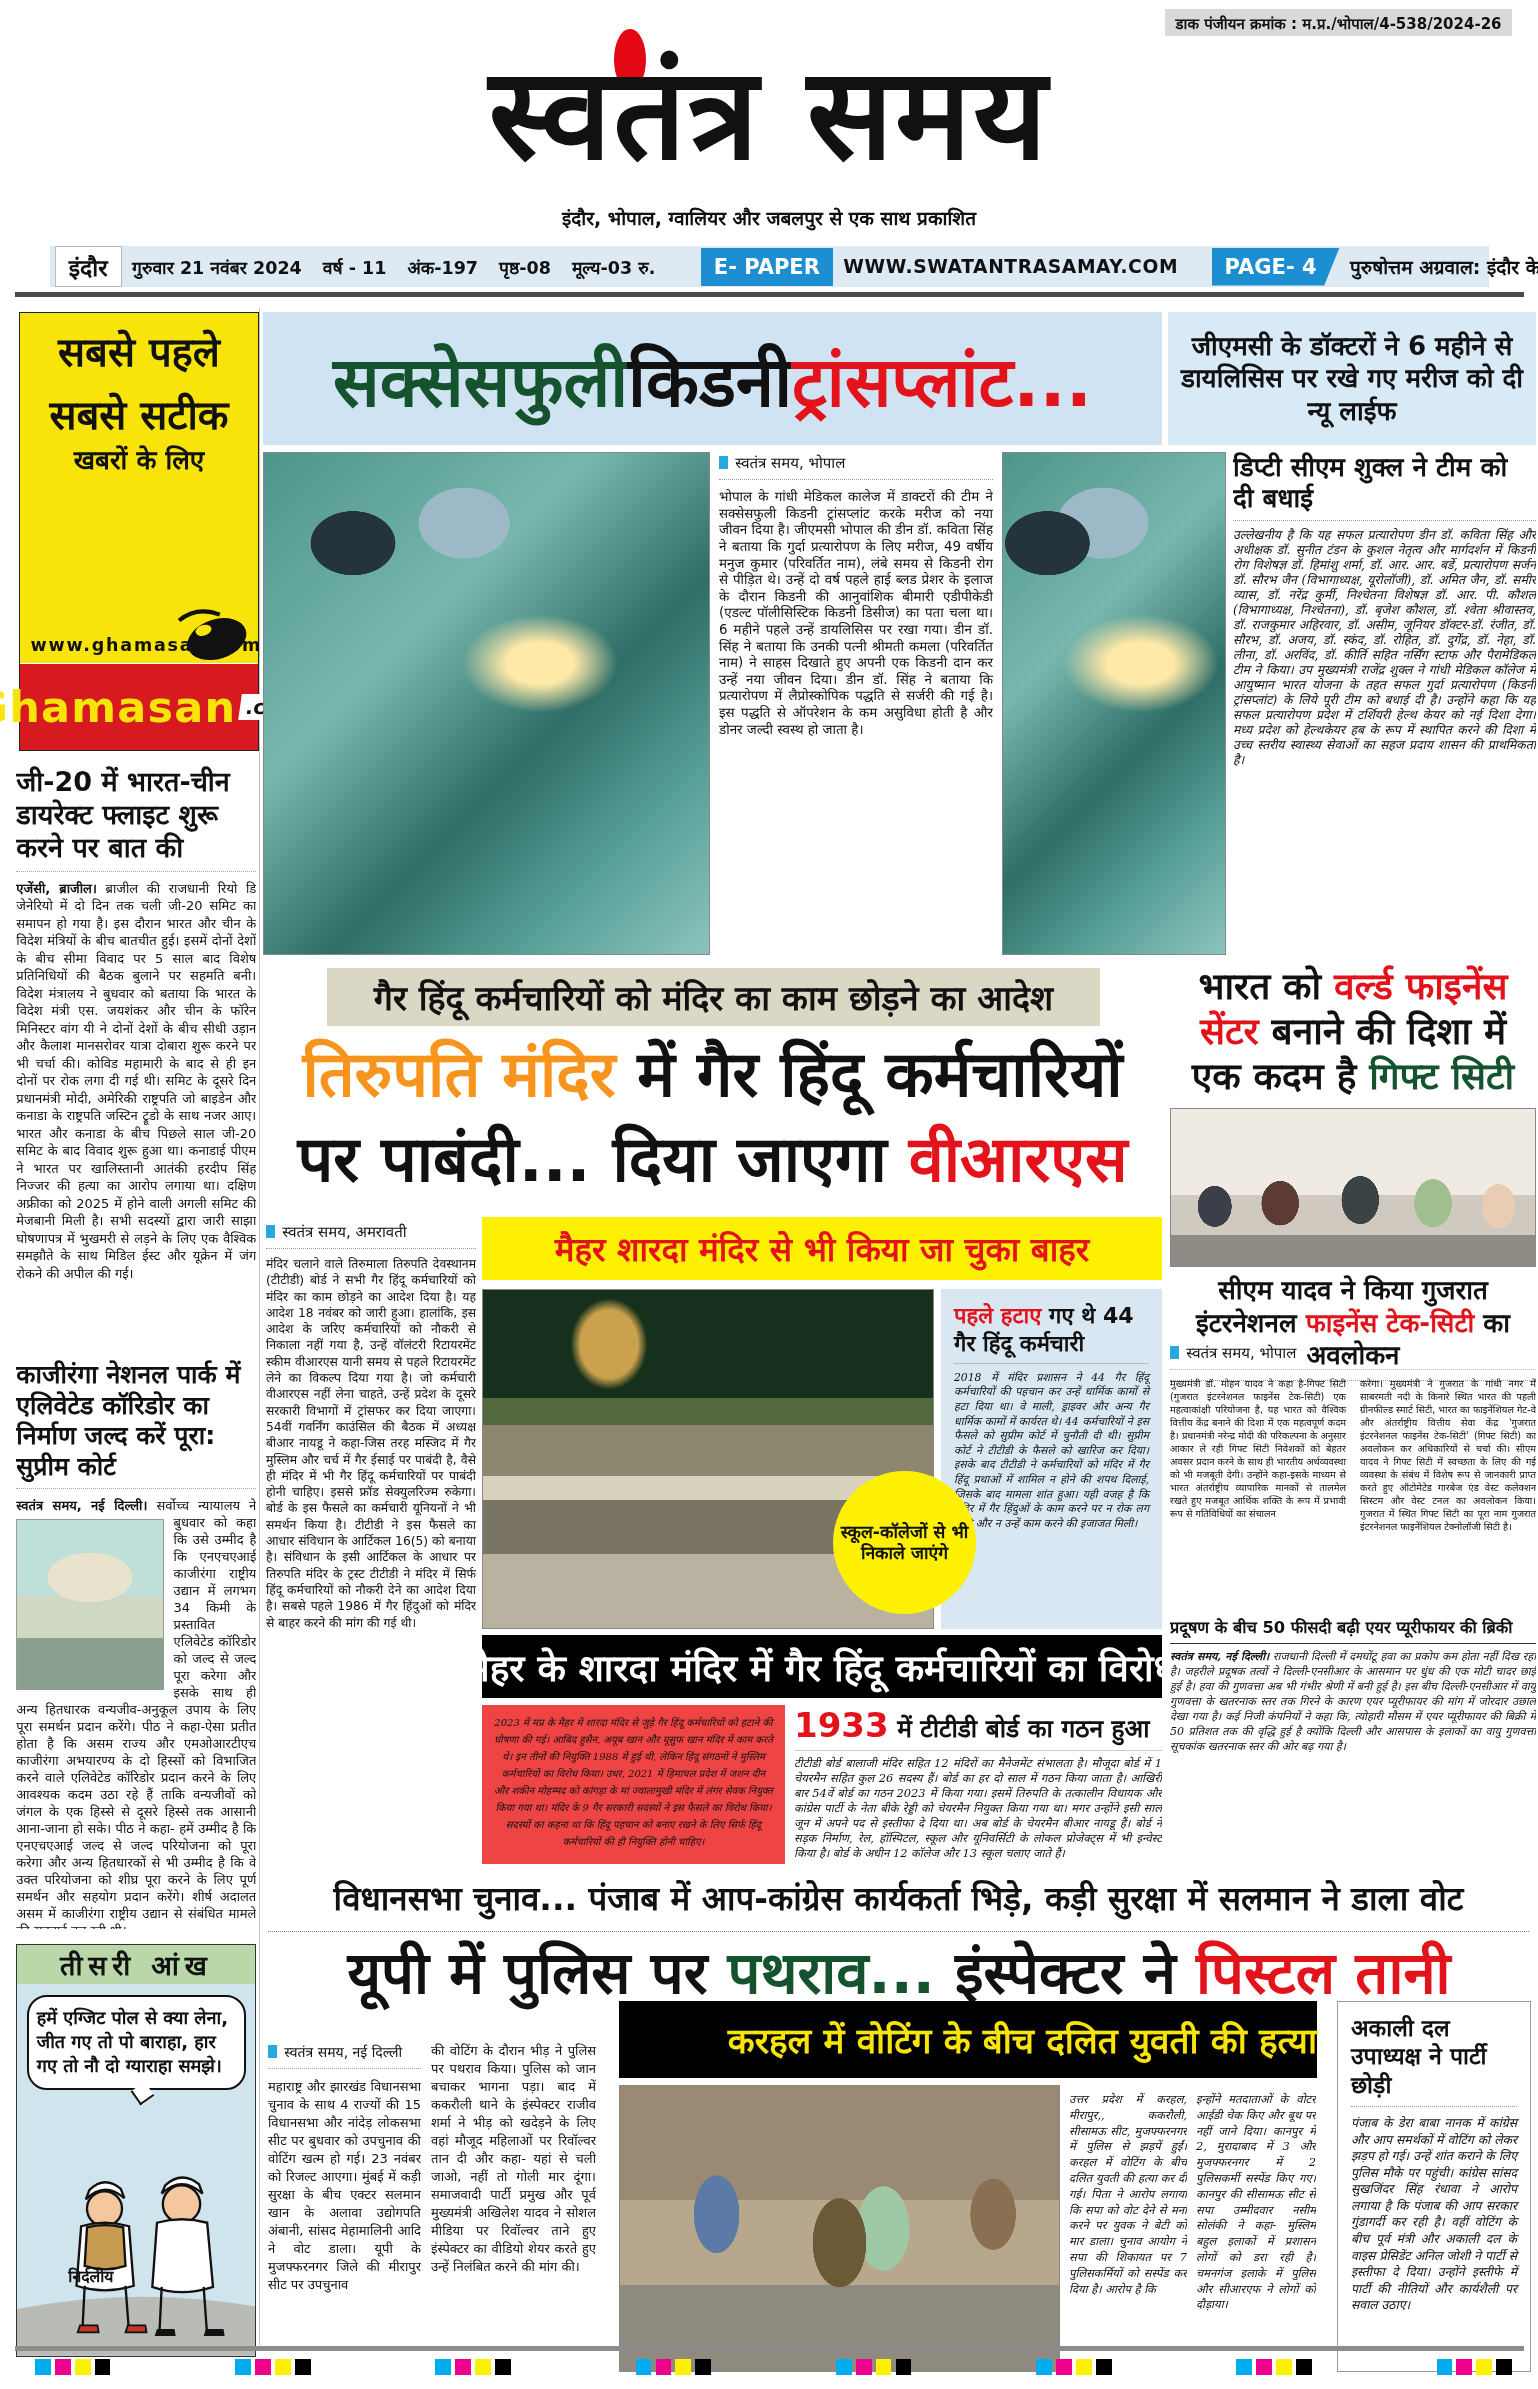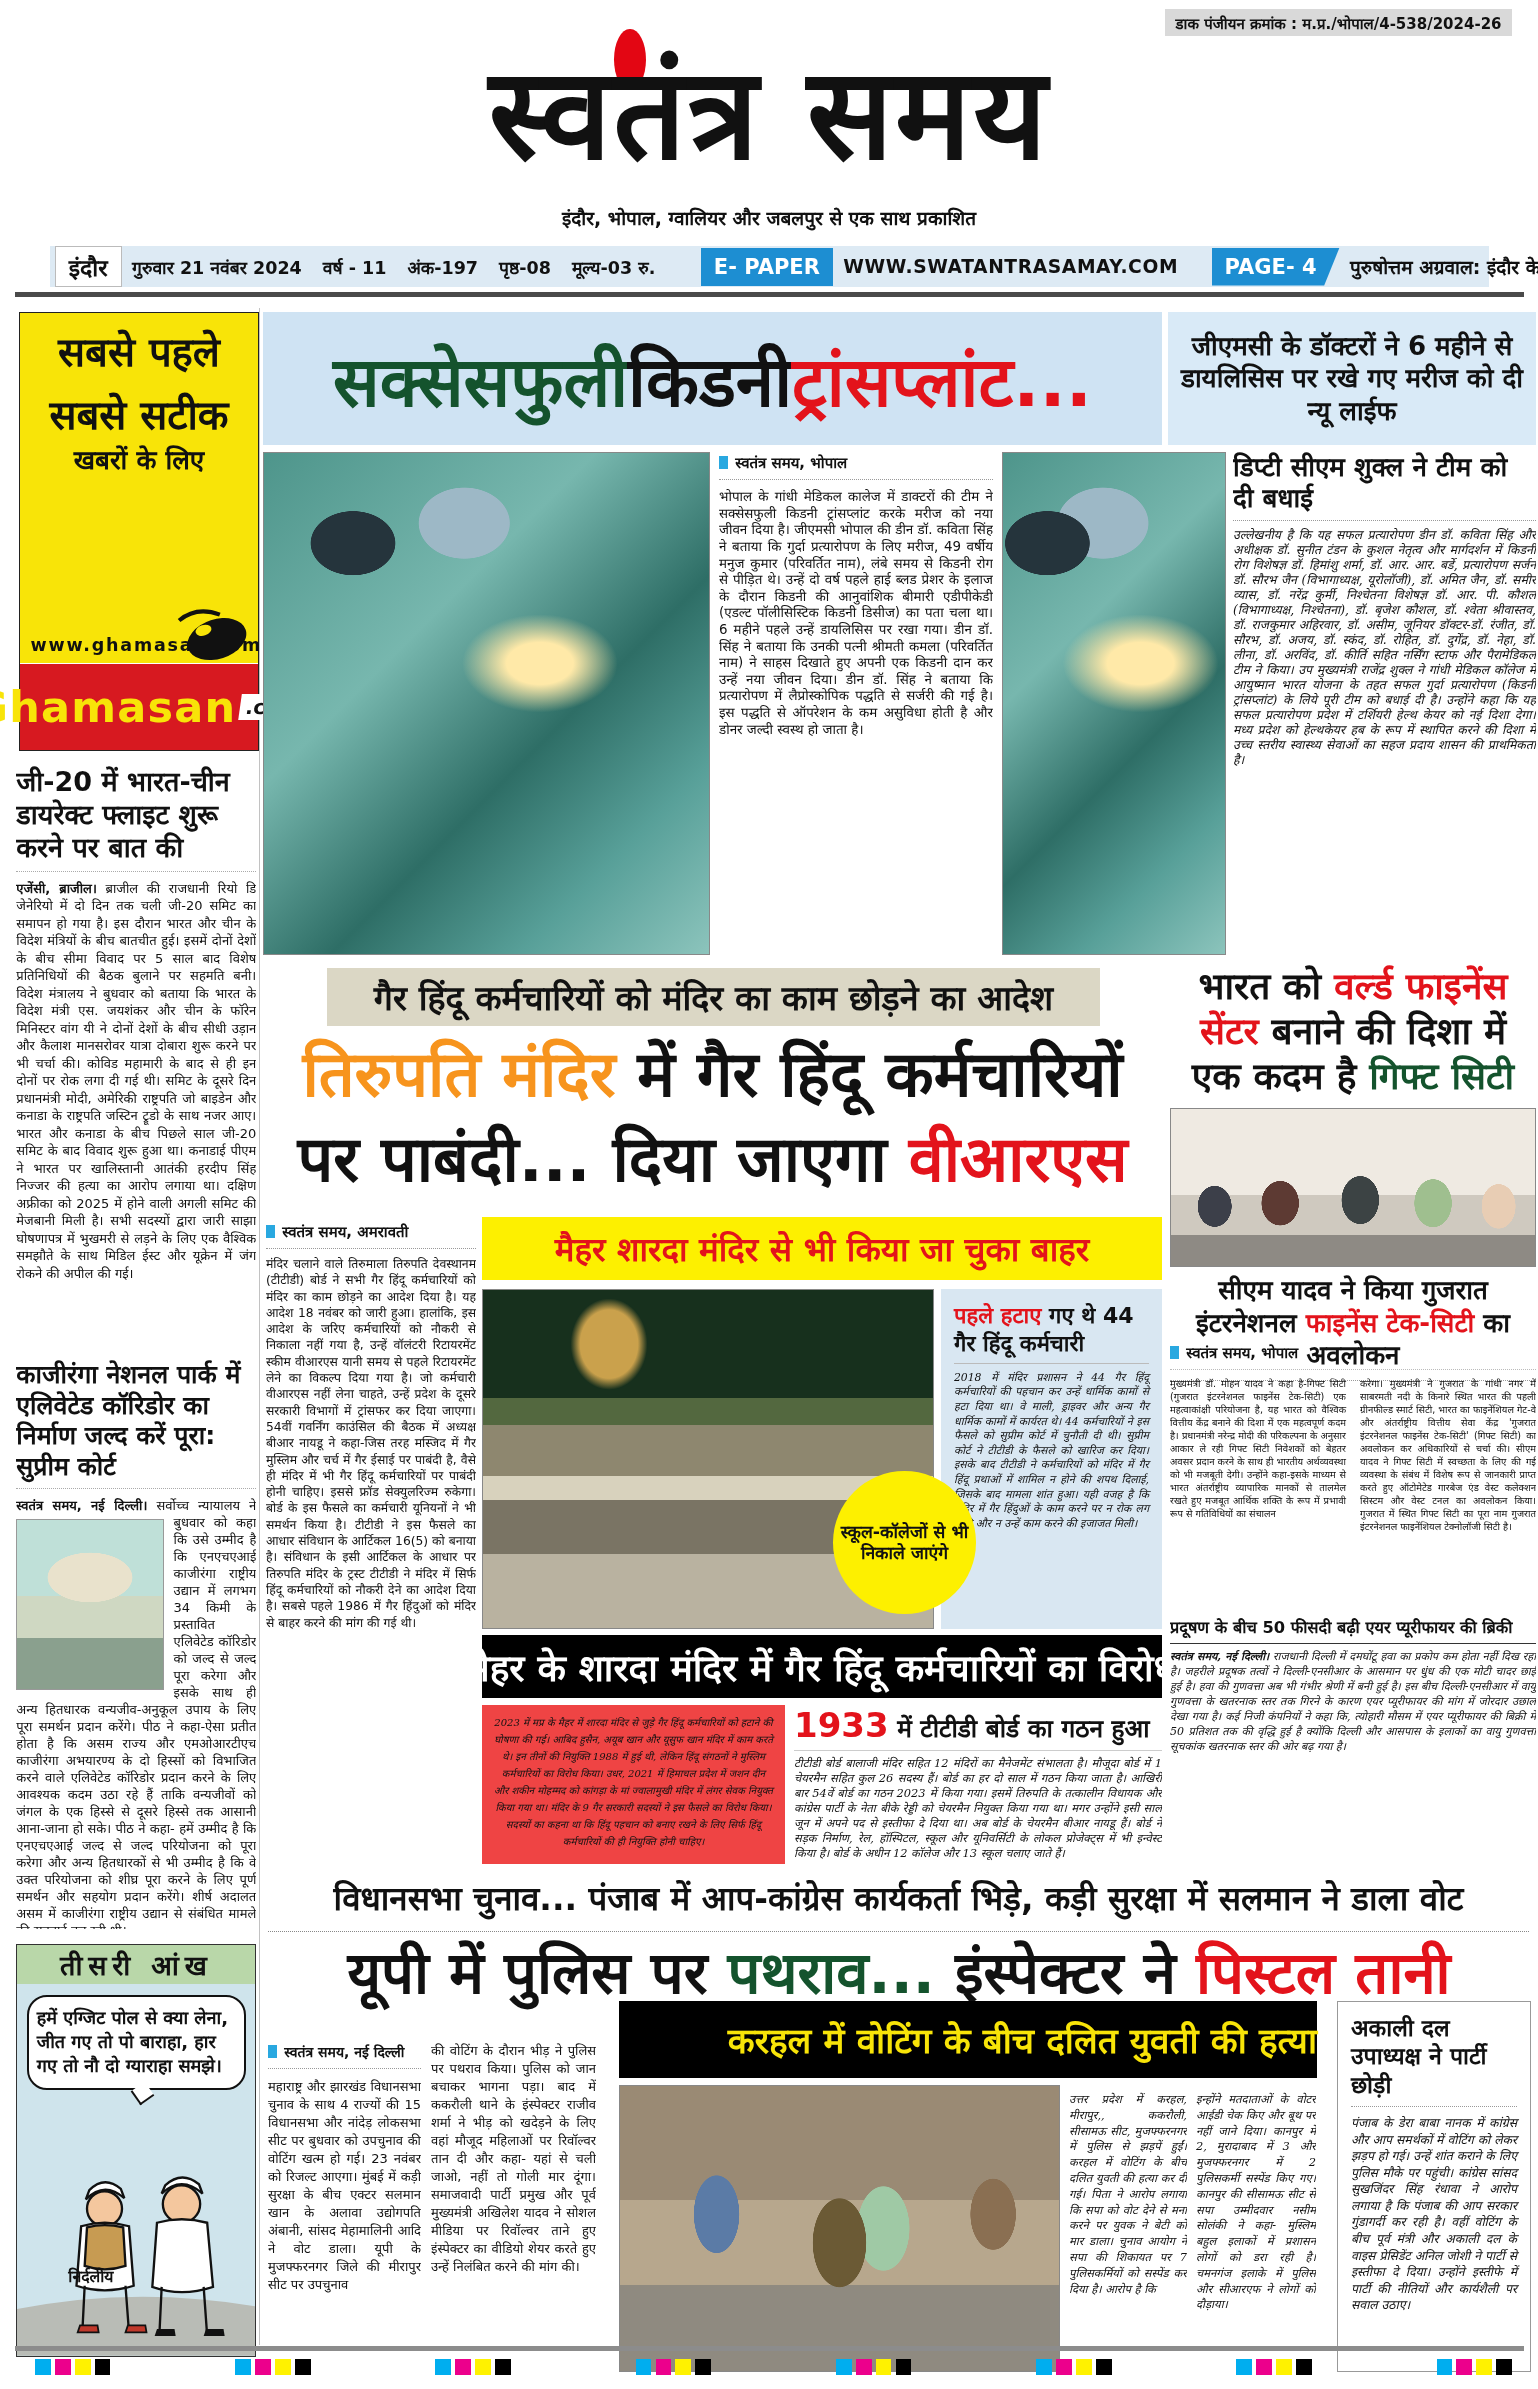--- a/index.html
+++ b/index.html
@@ -22,21 +22,21 @@
   .inf{font-size:17.5px;font-weight:bold;white-space:nowrap;}
   .sep{width:1.2px;height:23px;background:#555;}
   .bluebox{background:#1d8ed2;color:#fff;font-size:21px;font-weight:bold;padding:7px 13px;white-space:nowrap;}
   .pagebox{clip-path:polygon(0 0,100% 0,88% 100%,0 100%);padding-right:23px;}
   .website{font-size:18.7px;font-weight:900;letter-spacing:0.6px;white-space:nowrap;}
   .tagline{font-size:19px;font-weight:bold;white-space:nowrap;}
   .hrule{left:14.6px;top:292px;width:1509px;height:4.7px;background:#4a4a4a;}
   .vdiv{left:259px;top:308px;width:1.2px;height:2037px;background:#c2c2c2;}
 
   
-  .byline{display:flex;align-items:center;gap:7px;font-weight:bold;font-size:15px;
+  .byline{display:flex;align-items:center;gap:7px;font-weight:normal;font-size:15px;
           border-bottom:1.2px dotted #999;padding-bottom:7px;}
   .bsq{width:9.3px;height:13px;background:#29a8e0;display:inline-block;}
 
   
   .adbox{left:19px;top:312px;width:240px;height:439px;border:1.2px solid #222;box-sizing:border-box;}
   .adyellow{position:absolute;left:0;top:0;right:0;height:350px;background:#f8e408;text-align:center;}
   .adl1{font-size:40px;font-weight:900;margin-top:16.3px;line-height:1.15;}
   .adl3{font-size:26px;font-weight:bold;margin-top:3.5px;}
   .adurl{position:absolute;left:10.5px;bottom:8.2px;font-size:17.5px;font-weight:bold;letter-spacing:1.8px;}
   .mouse{position:absolute;right:3.5px;bottom:-5.8px;}

